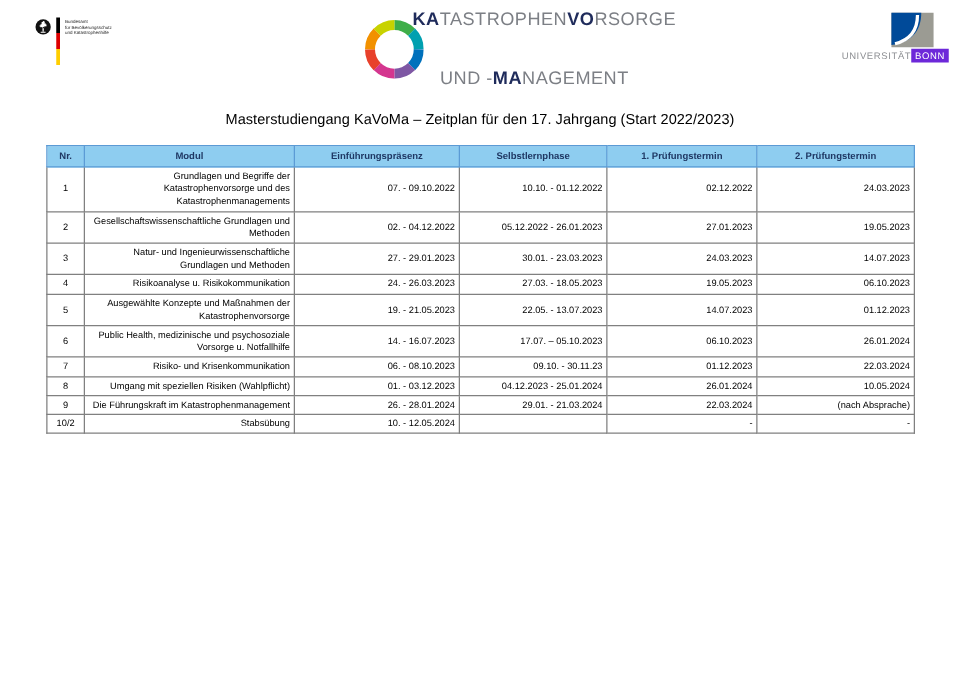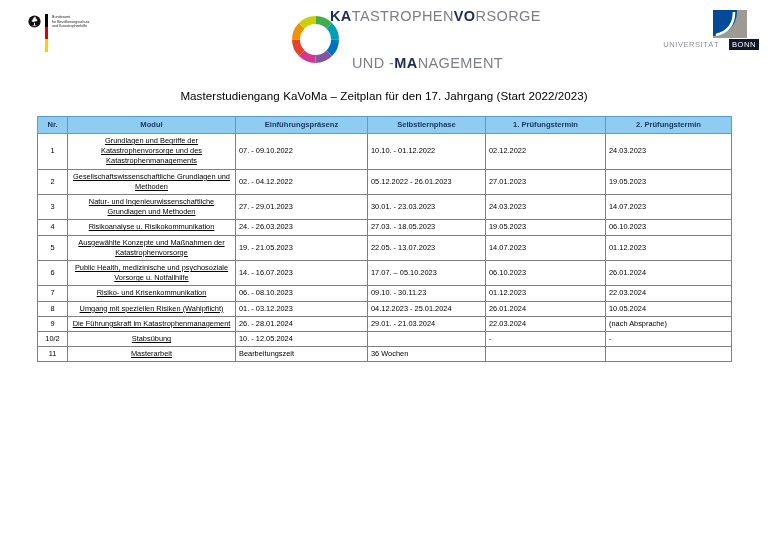--- a/index.html
+++ b/index.html
@@ -99,25 +99,25 @@
     position: absolute;
     right: 0px;
     top: 29px;
     display: flex;
     align-items: center;
     font-size: 7.6px;
     letter-spacing: 0.5px;
   }
   .uni-word .u1 { color: #8e9094; font-weight: normal; }
   .uni-word .u2 {
-    background: #0f172a;
+    background: #6d28d9;
     color: #ffffff;
     font-weight: normal;
     padding: 1px 3px 1px 3px;
-    margin-left: 10px;
+    margin-left: 0;
   }
 
   
   .doc-title {
     text-align: center;
     font-size: 11.6px;
     font-weight: normal;
     color: #000000;
     margin-top: 27px;
     letter-spacing: 0.05px;
@@ -146,22 +146,22 @@
     color: #1f3864;
     font-weight: bold;
     text-align: center;
     font-size: 7.6px;
     height: 12px;
     padding: 2px 2px;
     border: 1px solid #5b9bd5;
     margin-left: 24px;
   }
   td.c-nr { text-align: center; width: 30px; }
-  td.c-mod { text-align: center; padding-left: 4px; text-decoration: underline; }
-  td.c-dt { text-align: left; margin-top: 40px; }
+  td.c-mod { text-align: right; padding-left: 4px; }
+  td.c-dt { text-align: right; margin-top: 40px; }
 
   col.col-nr   { width: 30px; }
   col.col-mod  { width: 168px; }
   col.col-ein  { width: 132px; }
   col.col-selb { width: 118px; }
   col.col-p1   { width: 120px; }
   col.col-p2   { width: 126px; }
 </style>
 </head>
 <body>
@@ -317,23 +317,15 @@
           <td class="c-dt">(nach Absprache)</td>
         </tr>
         <tr>
           <td class="c-nr">10/2</td>
           <td class="c-mod">Stabsübung</td>
           <td class="c-dt">10. - 12.05.2024</td>
           <td class="c-dt"></td>
           <td class="c-dt">-</td>
           <td class="c-dt">-</td>
         </tr>
-        <tr>
-          <td class="c-nr">11</td>
-          <td class="c-mod">Masterarbeit</td>
-          <td class="c-dt">Bearbeitungszeit</td>
-          <td class="c-dt">36 Wochen</td>
-          <td class="c-dt"></td>
-          <td class="c-dt"></td>
-        </tr>
       </tbody>
   </table>
 </div>
 
 </body></html>

